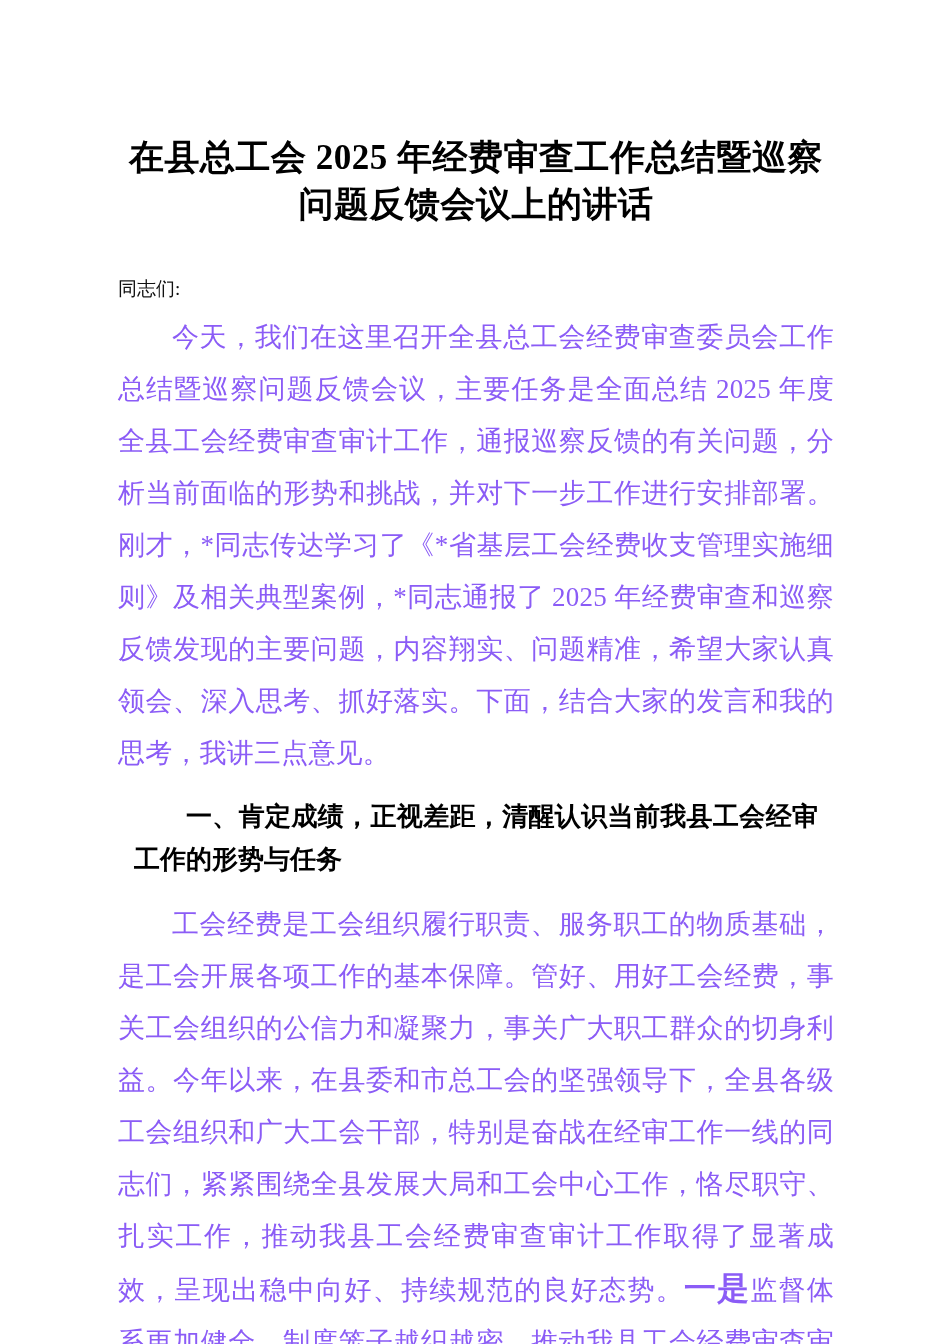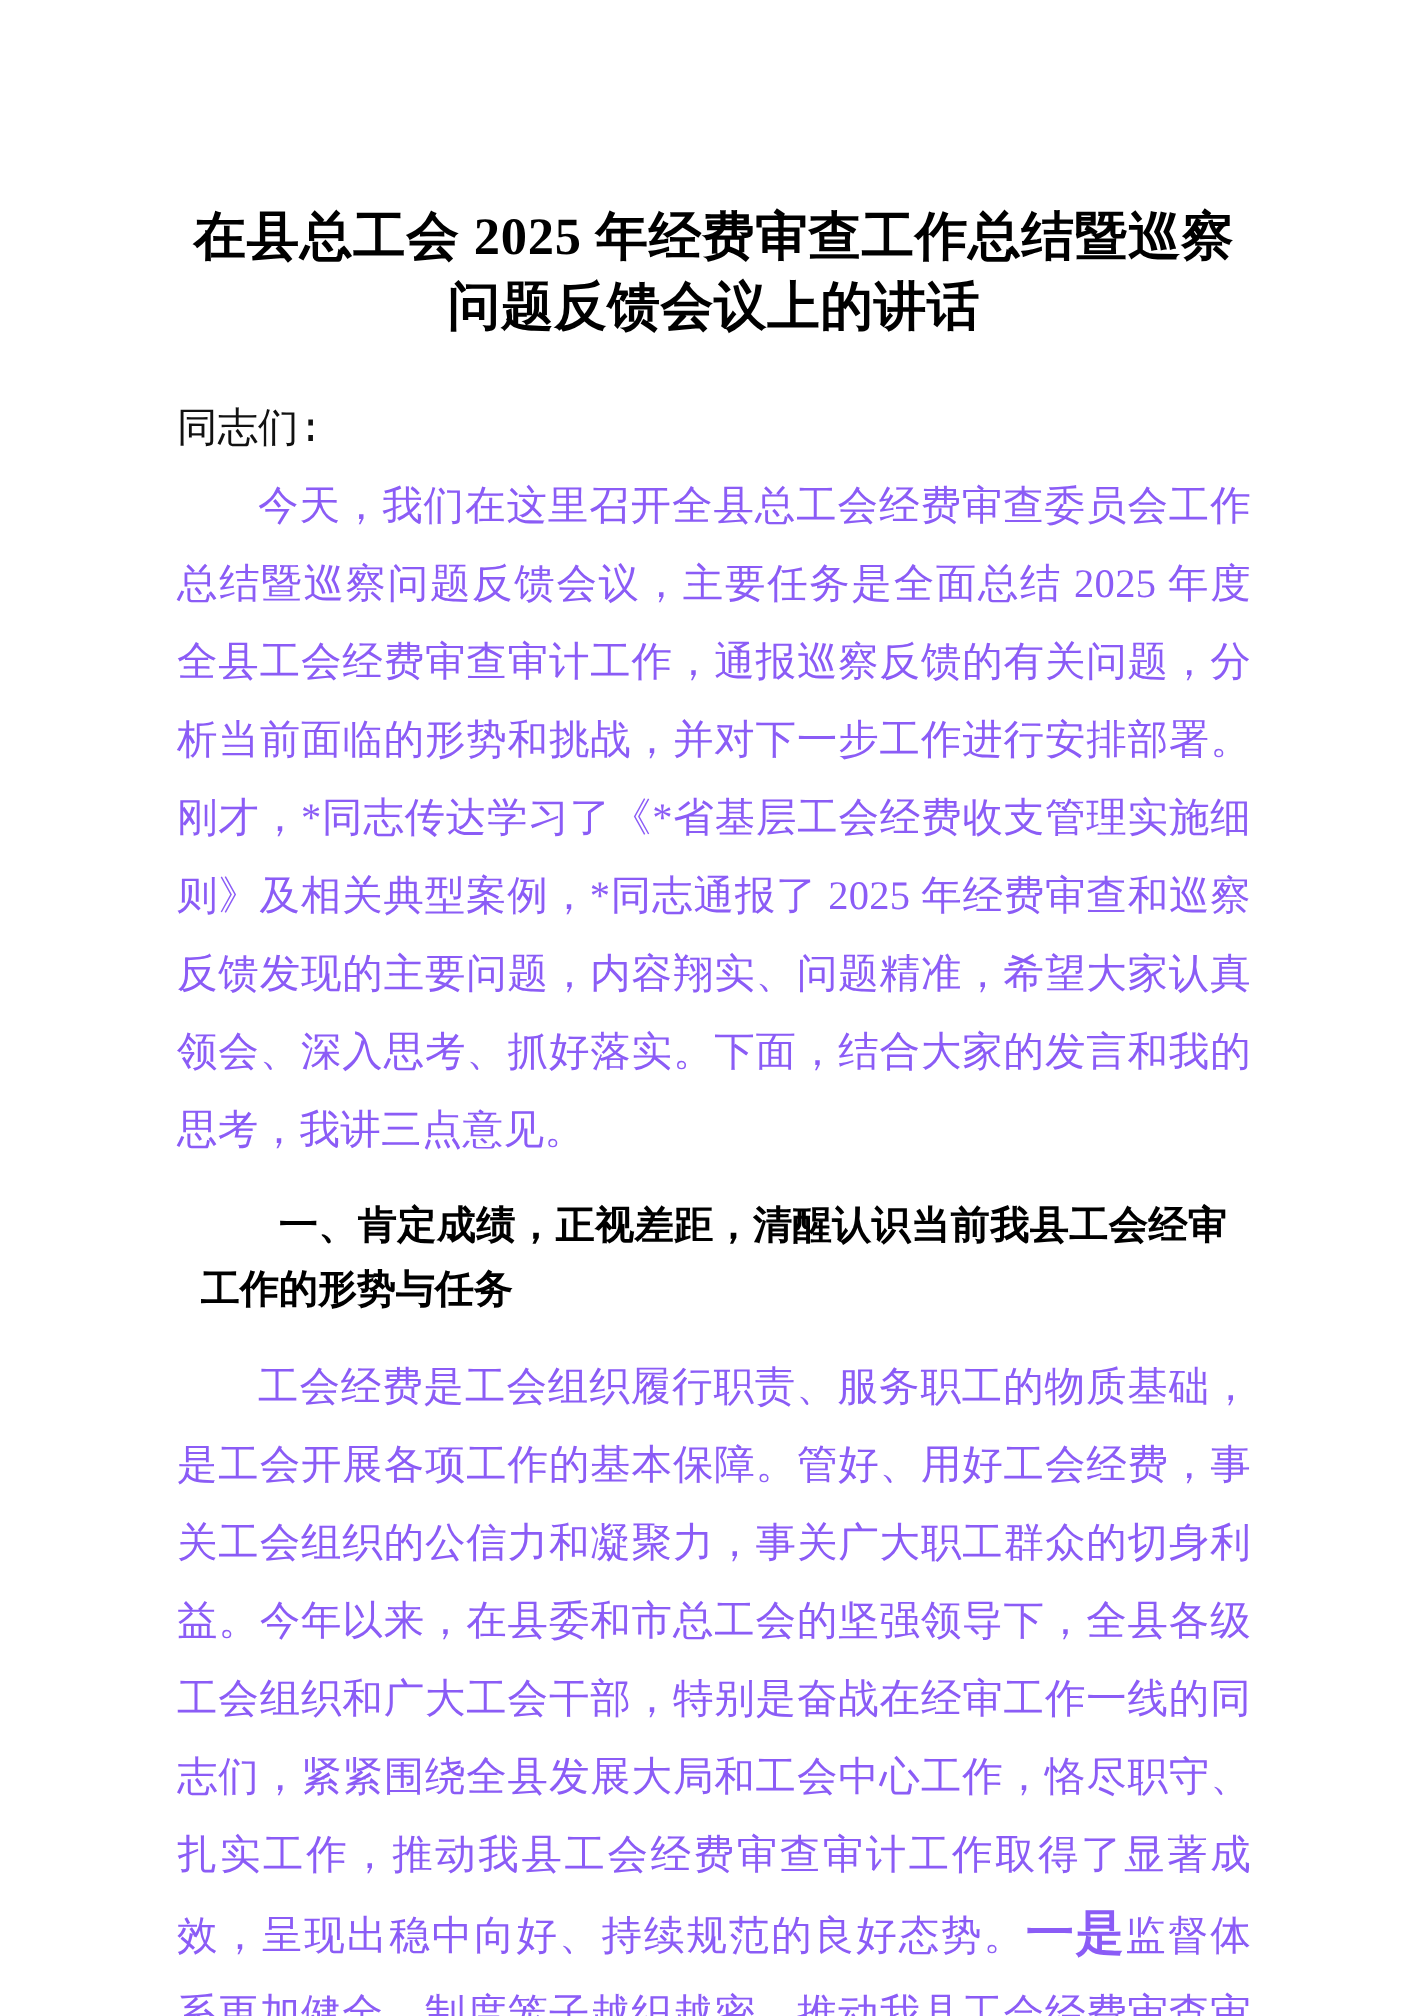--- a/index.html
+++ b/index.html
@@ -59,22 +59,22 @@
     color: #8b5cf6;
   }
 
   .para.indent {
     text-indent: 2em;
   }
 
   .salutation {
     margin: 0;
     padding: 0;
-    font-family: Liberation Mono, monospace;
-    font-size: 27px;
+    font-family: Liberation Serif, serif;
+    font-size: 19px;
     line-height: 43.5px;
     color: #111111;
   }
 
   
   .gap-after-title { height: 39px; }
 
   
   .section-heading {
     margin: 16px;

